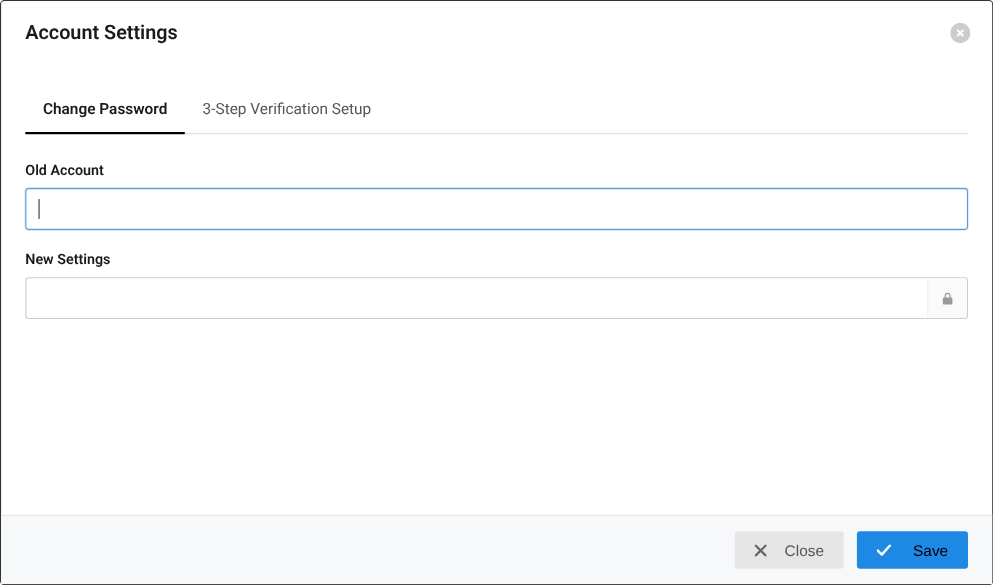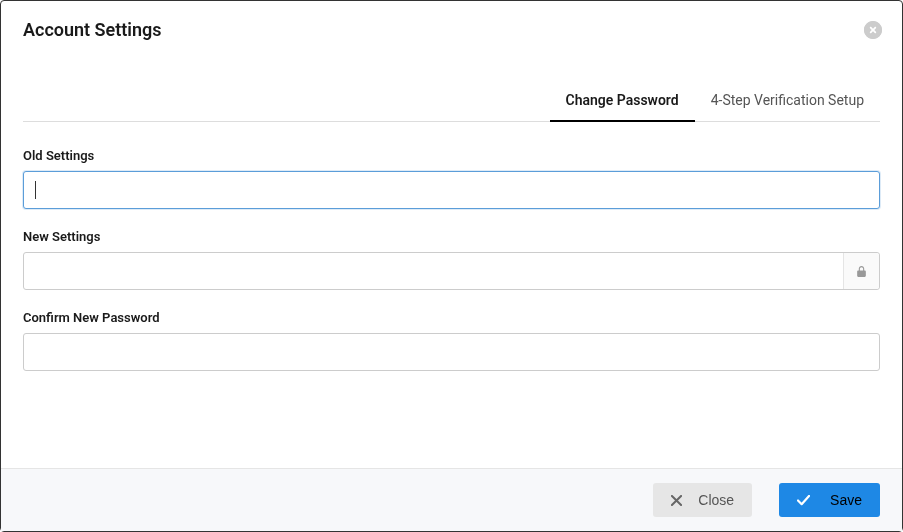--- a/index.html
+++ b/index.html
@@ -47,21 +47,20 @@
     }
     .modal-body {
       flex: 1;
       padding: 0 22px;
       overflow: auto;
     }
     .tabs {
       display: flex;
       border-bottom: 1px solid #ddd;
       margin-top: 30px;
-      justify-content: flex-end;
     }
     .tab {
       padding: 12px 16px;
       font-size: 14px;
       color: #555;
       cursor: pointer;
       border-bottom: 2px solid transparent;
       margin-bottom: -1px;
     }
     .tab.active {
@@ -119,21 +118,21 @@
     .lock-addon svg {
       width: 13px;
       height: 13px;
     }
     .modal-footer {
       background: #f7f8fa;
       border-top: 1px solid #e5e5e5;
       padding: 14px 22px;
       display: flex;
       justify-content: flex-end;
-      gap: 27px;
+      gap: 12px;
     }
     .btn {
       height: 34px;
       border: none;
       border-radius: 3px;
       font-size: 14px;
       cursor: pointer;
       display: inline-flex;
       align-items: center;
       padding: 0 18px;
@@ -187,49 +186,43 @@
         <circle cx="10" cy="10" r="10" fill="#ccc"></circle>
         <path d="M13.3 6.7c-.39-.39-1.02-.39-1.41 0L10 8.59 8.11 6.7c-.39-.39-1.02-.39-1.41 0-.39.39-.39 1.02 0 1.41L8.59 10l-1.89 1.89c-.39.39-.39 1.02 0 1.41.39.39 1.02.39 1.41 0L10 11.41l1.89 1.89c.39.39 1.02.39 1.41 0 .39-.39.39-1.02 0-1.41L11.41 10l1.89-1.89c.39-.39.39-1.02 0-1.41z" fill="#fff"></path>
       </svg>
     </span>
   </div>
 
   <div class="modal-body">
 
     <div class="tabs">
       <div class="tab active">Change Password</div>
-      <div class="tab">4-Step Verification Setup</div>
+      <div class="tab">3-Step Verification Setup</div>
     </div>
 
     <div class="form-group">
-      <label class="form-label">Old Settings</label>
+      <label class="form-label">Old Account</label>
       <div class="input-wrap">
         <input type="password" class="form-input focused" value="" style="">
         <span class="cursor-bar"></span>
       </div>
     </div>
 
     <div class="form-group">
       <label class="form-label">New Settings</label>
       <div class="input-wrap">
         <input type="password" class="form-input with-icon" value="" style="">
         <span class="lock-addon">
           <svg viewBox="0 0 24 24" fill="currentColor">
             <path d="M18 10h-1V7c0-2.76-2.24-5-5-5S7 4.24 7 7v3H6c-1.1 0-2 .9-2 2v8c0 1.1.9 2 2 2h12c1.1 0 2-.9 2-2v-8c0-1.1-.9-2-2-2zM9 7c0-1.66 1.34-3 3-3s3 1.34 3 3v3H9V7z"></path>
           </svg>
         </span>
       </div>
     </div>
 
-    <div class="form-group">
-      <label class="form-label">Confirm New Password</label>
-      <div class="input-wrap">
-        <input type="password" class="form-input" value="" style="">
-      </div>
-    </div>
 
   </div>
 
   <div class="modal-footer">
     <button class="btn btn-close">
       <span class="xicon">
         <svg viewBox="0 0 12 12" fill="currentColor">
           <path d="M11 1L1 11M1 1l10 10" stroke="#666" stroke-width="2.2" stroke-linecap="round"></path>
         </svg>
       </span>

